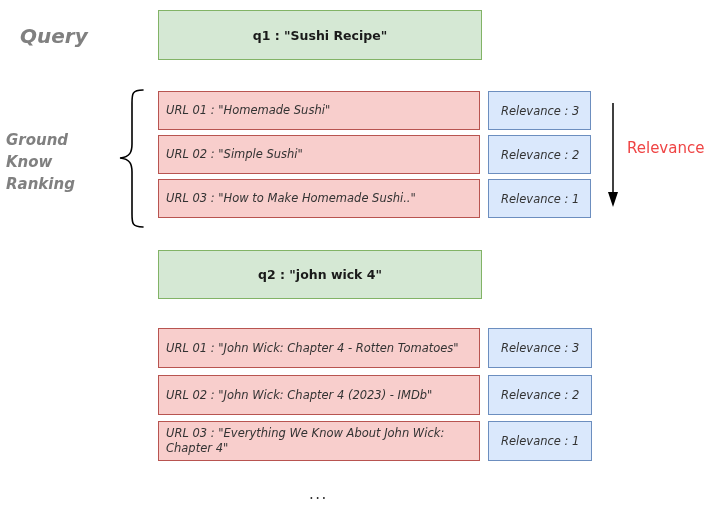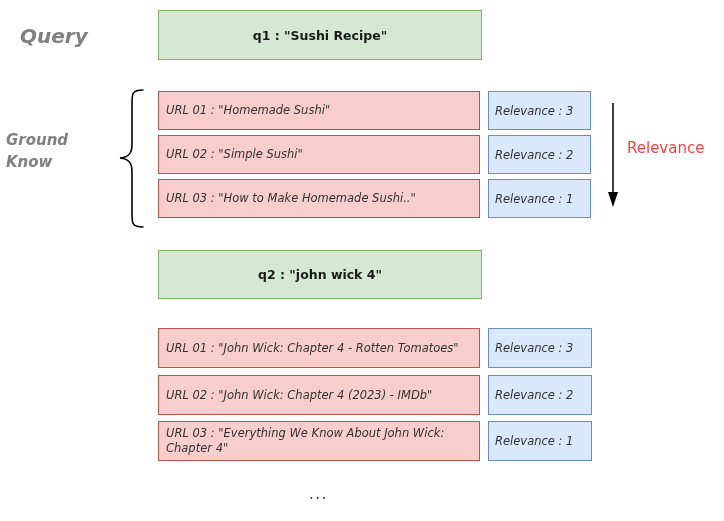--- a/index.html
+++ b/index.html
@@ -34,21 +34,21 @@
     color: #333333;
     padding: 2px 14px 2px 7px;
     line-height: 15px;
   }
   .rel-box {
     background: #dae8fc;
     border: 1px solid #6c8ebf;
     font-style: italic;
     font-size: 11.5px;
     color: #333333;
-    padding-left: 6px;
+    padding-left: 12px;
     white-space: nowrap;
   }
   .side-label {
     position: absolute;
     font-weight: bold;
     font-style: italic;
     color: #808080;
   }
   .query-label { left: 20px; top: 24px; font-size: 20px; }
   .gt-label { left: 6px; top: 129px; font-size: 15px; line-height: 22px; }
@@ -87,20 +87,21 @@
 </head>
 <body>
 
 <div class="canvas">
 
   <div class="side-label query-label">Query</div>
 
   <div class="side-label gt-label">
     <div>Ground</div>
     <div>Know</div>
+    <div>Ranking</div>
   </div>
 
   <svg class="brace-svg" width="36" height="141" viewBox="0 0 36 141">
     <path d="M 31 2 C 20 2 20 6 20 15 L 20 56 C 20 64 18 69 8 70 C 18 71 20 76 20 84 L 20 126 C 20 135 20 139 31 139" fill="none" stroke="#000000" stroke-width="1.6" stroke-linecap="round"></path>
   </svg>
 
   <div class="box query-box" id="q1-box">q1 : "Sushi Recipe"</div>
 
   <div class="box url-box" id="q1-url-0">URL 01 : "Homemade Sushi"</div>
   <div class="box url-box" id="q1-url-1">URL 02 : "Simple Sushi"</div>

